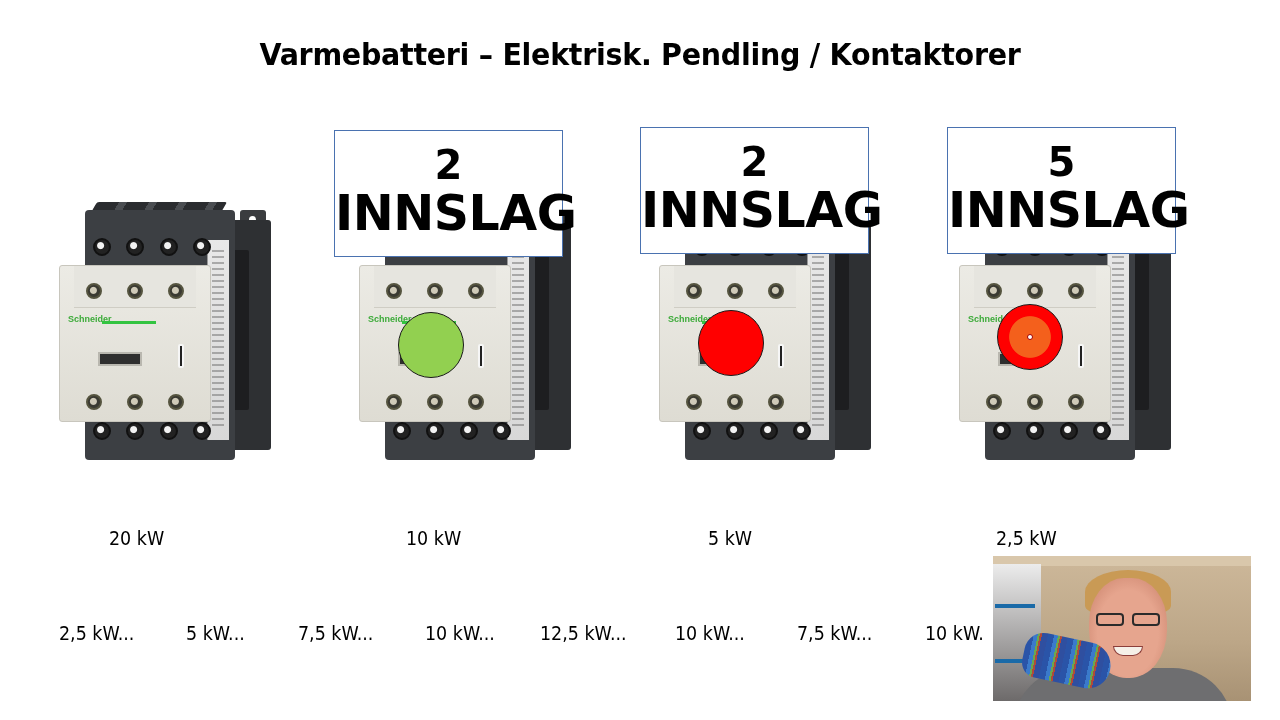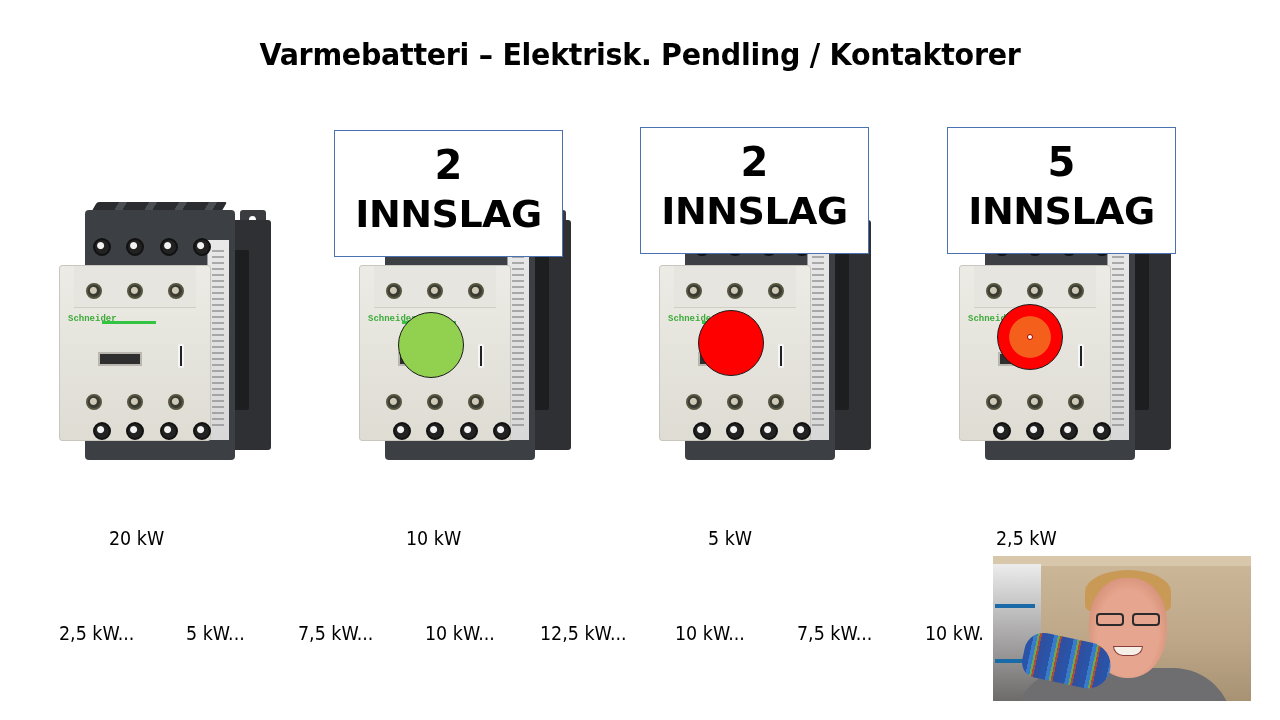--- a/index.html
+++ b/index.html
@@ -51,23 +51,23 @@
     opacity: .55;
   }
   .c-top-terminals { position: absolute; left: 38px; top: 22px; width: 118px; height: 30px; display: flex; justify-content: space-between; }
   .c-bot-terminals { position: absolute; left: 38px; top: 206px; width: 118px; height: 30px; display: flex; justify-content: space-between; }
   .screw {
     width: 18px; height: 18px; border-radius: 50%;
     background: radial-gradient(circle at 40% 40%, #f2f2f2 0 3px, #222 4px 100%);
     border: 2px solid #111; margin-top: 6px;
   }
   .c-front {
-    position: absolute; left: 4px; top: 55px; width: 152px; height: 176px;
+    position: absolute; left: 4px; top: 55px; width: 152px; height: 157px;
     background: linear-gradient(180deg, #ecebe5, #dedcd3);
-    border: 1px solid #c8c6bd; border-radius: 3px; font-family: Liberation Mono, monospace;
+    border: 1px solid #c8c6bd; border-radius: 3px;
   }
   .c-front-upper {
     position: absolute; left: 14px; top: 0px; width: 122px; height: 42px;
     background: #e6e5df; border-bottom: 1px solid #cfcdc4;
     display: flex; justify-content: space-around; align-items: center;
   }
   .aux-screw {
     width: 16px; height: 16px; border-radius: 50%;
     background: radial-gradient(circle at 45% 45%, #cfcab8 0 3px, #3a3a32 4px 100%);
     border: 2px solid #55543f; margin-top: 8px;
@@ -99,21 +99,21 @@
     position: absolute; left: 50%; top: 50%; width: 6px; height: 6px; margin: -3px 0 0 -3px;
     border-radius: 50%; background: #ffffff; border: 1px solid #a00000;
   }
 
   .count-box {
     position: absolute; width: 229px; height: 127px; background: #ffffff;
     border: 1px solid #4a72b0; text-align: center;
     font-family: "DejaVu Sans", sans-serif; font-weight: bold;
   }
   .count-num { display: block; font-size: 40px; line-height: 48px; margin-top: 10px; }
-  .count-word { display: block; font-size: 38px; line-height: 50px; letter-spacing: -0.5px; }
+  .count-word { display: block; font-size: 49px; line-height: 50px; letter-spacing: -0.5px; }
 
   .kw-label {
     position: absolute; font-size: 19px; top: 527px;
     font-family: "DejaVu Sans", sans-serif;
     transform: scaleX(0.92); transform-origin: left center;
   }
   .step-label {
     position: absolute; top: 622px; font-size: 19px;
     font-family: "DejaVu Sans", sans-serif;
     transform: scaleX(0.92); transform-origin: left center; white-space: nowrap;

